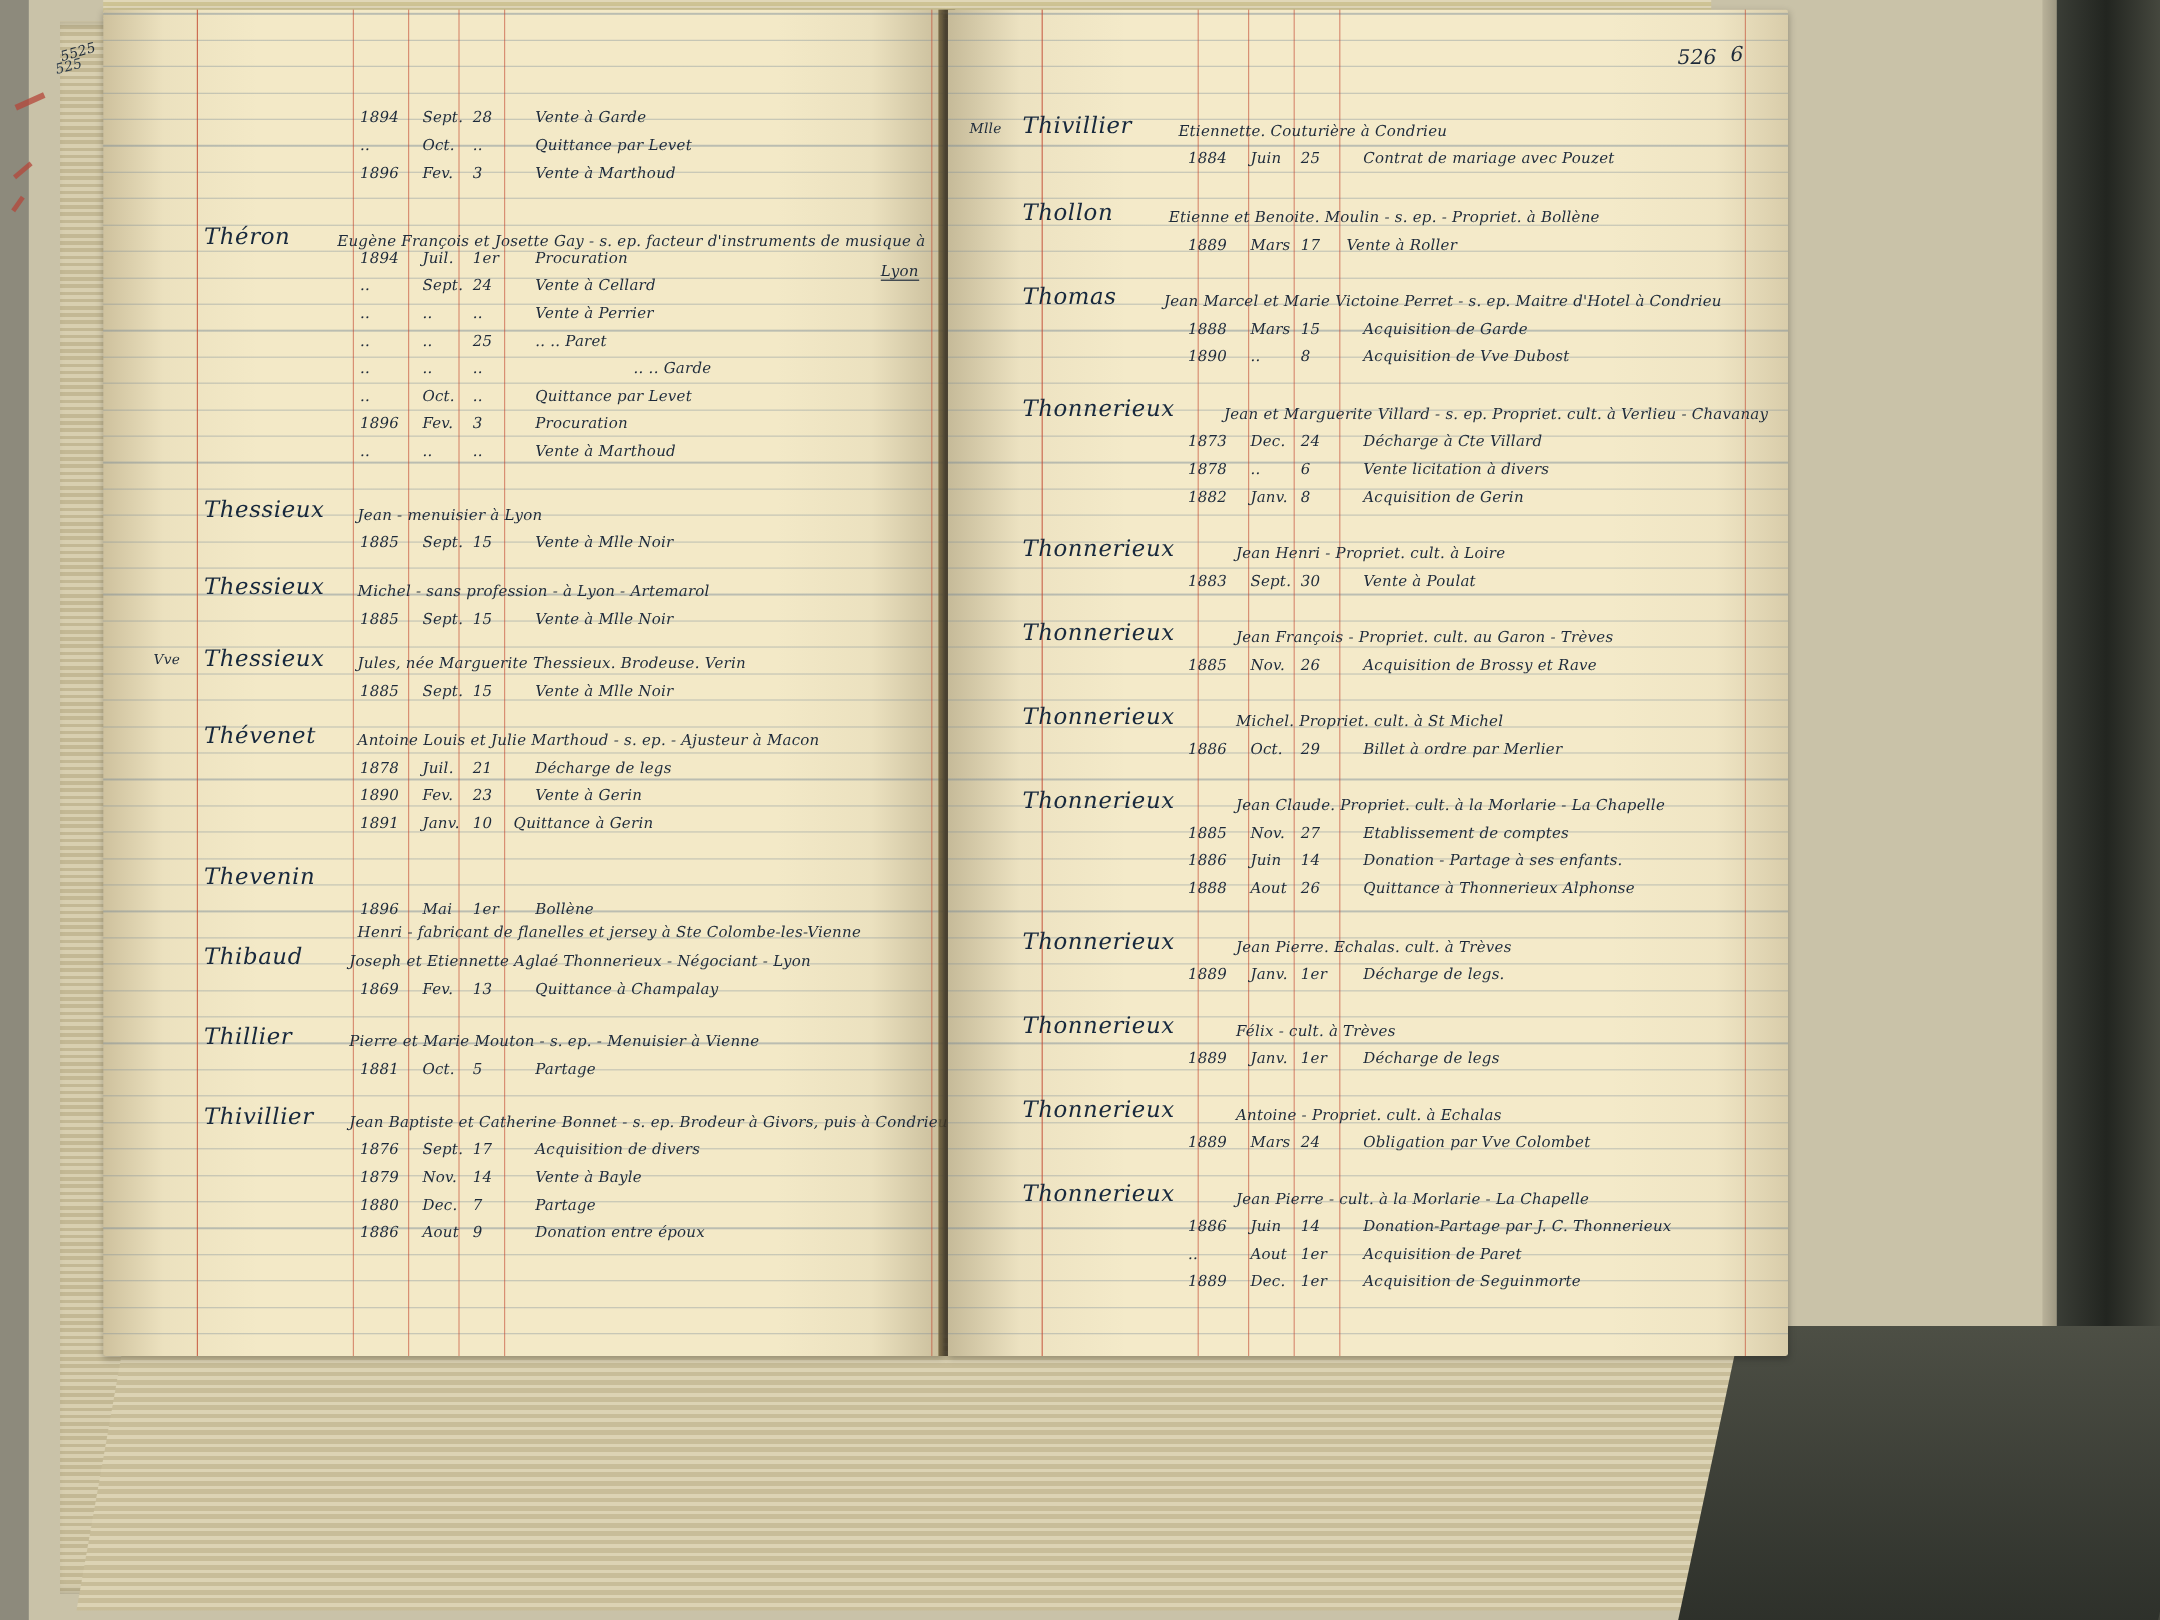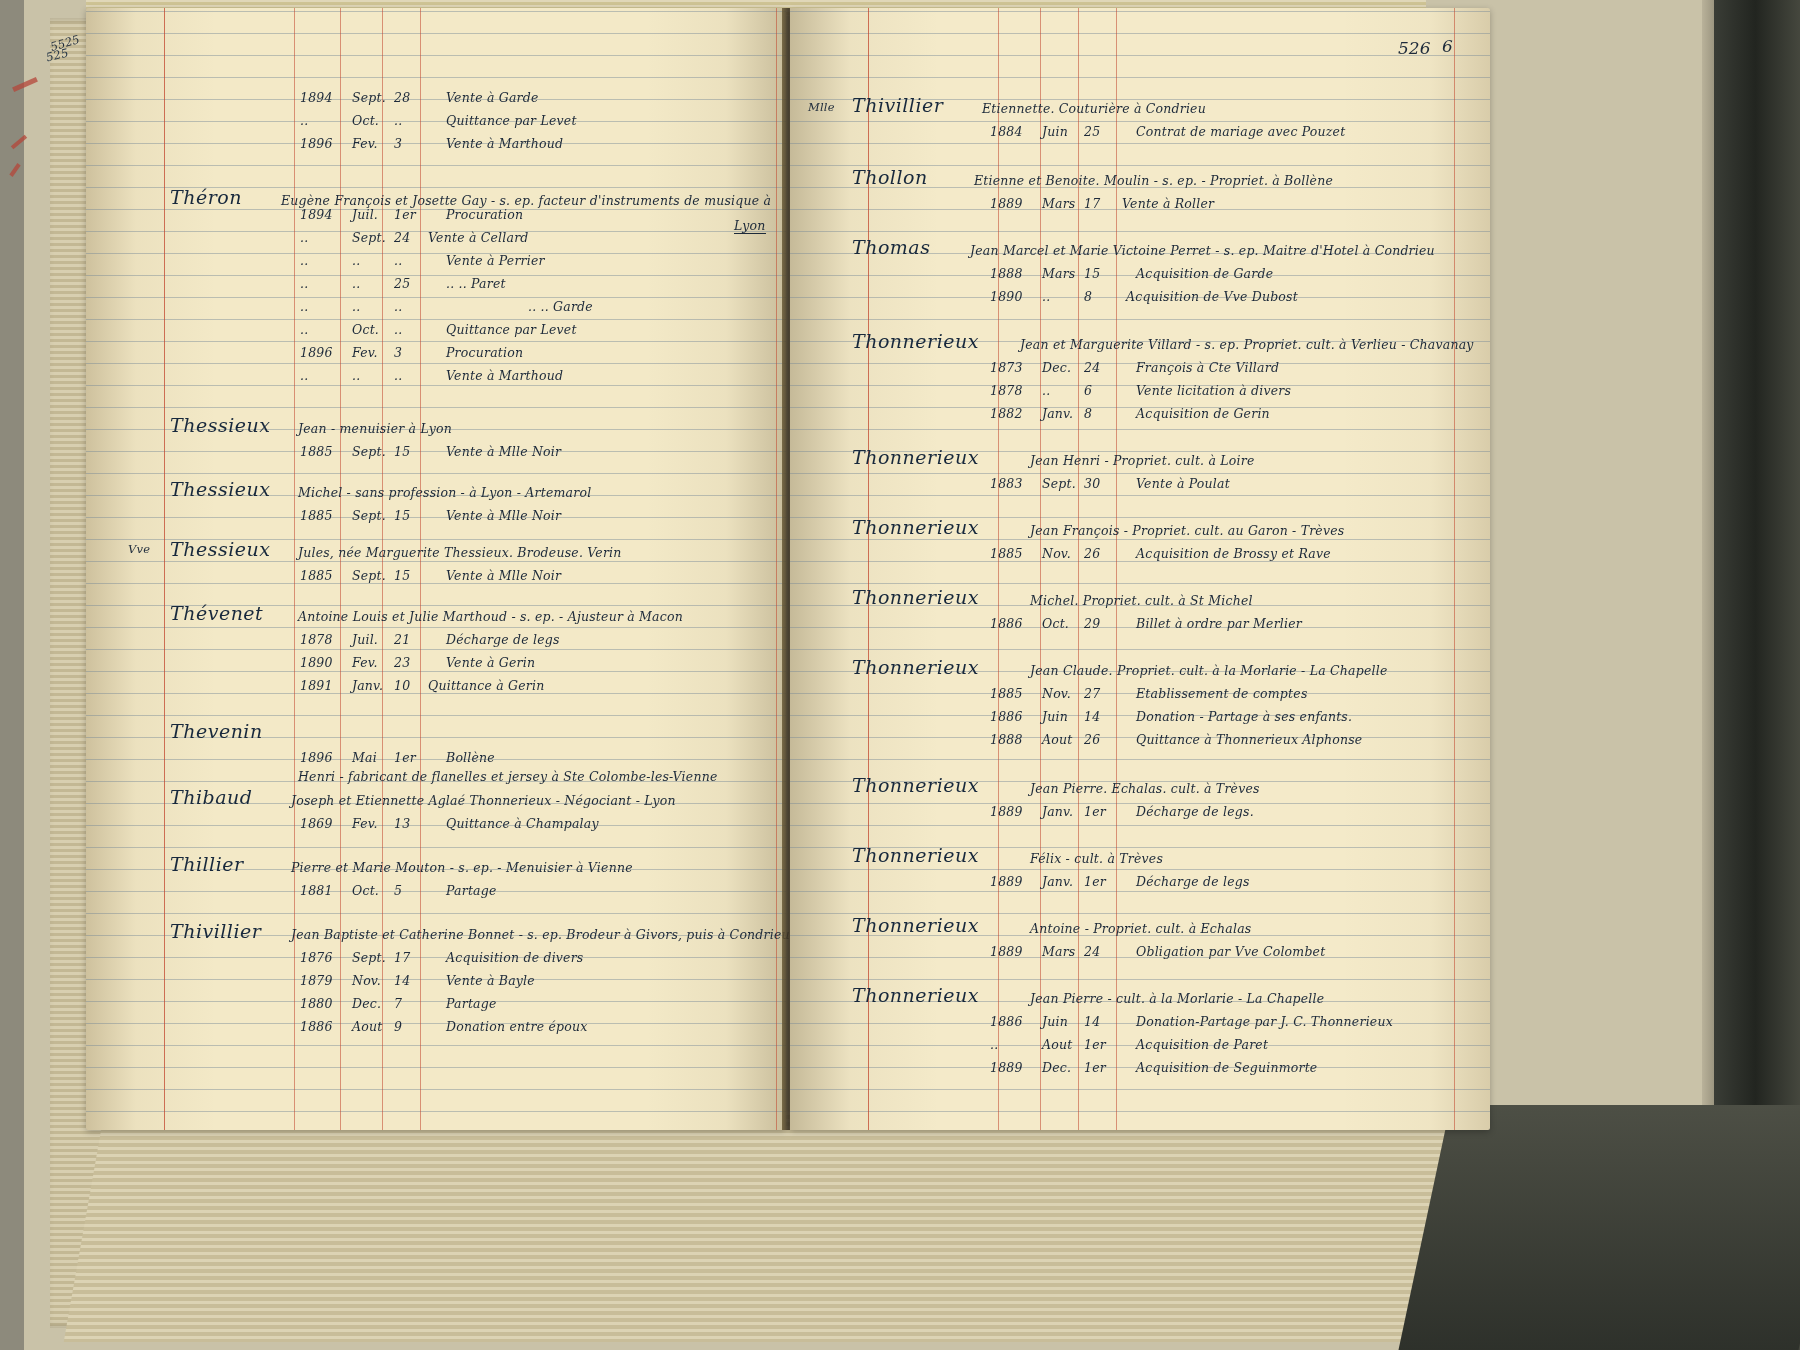--- a/index.html
+++ b/index.html
@@ -169,21 +169,21 @@
       <div class="row" style="left:214px;top:199px">
         <span class="hw col-date" style="position:relative">1894</span>
         <span class="hw col-mon" style="position:relative">Juil.</span>
         <span class="hw col-day" style="position:relative">1er</span>
         <span class="hw col-txt" style="position:relative;margin-left:18px">Procuration</span>
       </div>
       <div class="row" style="left:214px;top:222px">
         <span class="hw col-date" style="position:relative">..</span>
         <span class="hw col-mon" style="position:relative">Sept.</span>
         <span class="hw col-day" style="position:relative">24</span>
-        <span class="hw col-txt" style="position:relative;">Vente à Cellard</span>
+        <span class="hw col-txt" style="position:relative;margin-left:18px">Vente à Cellard</span>
       </div>
       <div class="row" style="left:214px;top:245px">
         <span class="hw col-date" style="position:relative">..</span>
         <span class="hw col-mon" style="position:relative">..</span>
         <span class="hw col-day" style="position:relative">..</span>
         <span class="hw col-txt" style="position:relative;margin-left:18px">Vente à Perrier</span>
       </div>
       <div class="row" style="left:214px;top:268px">
         <span class="hw col-date" style="position:relative">..</span>
         <span class="hw col-mon" style="position:relative">..</span>
@@ -357,30 +357,30 @@
       <div class="row" style="left:200px;top:258px">
         <span class="hw col-date" style="position:relative">1888</span>
         <span class="hw col-mon" style="position:relative">Mars</span>
         <span class="hw col-day" style="position:relative">15</span>
         <span class="hw col-txt" style="position:relative;margin-left:18px">Acquisition de Garde</span>
       </div>
       <div class="row" style="left:200px;top:281px">
         <span class="hw col-date" style="position:relative">1890</span>
         <span class="hw col-mon" style="position:relative">..</span>
         <span class="hw col-day" style="position:relative">8</span>
-        <span class="hw col-txt" style="position:relative;margin-left:8px">Acquisition de Vve Dubost</span>
+        <span class="hw col-txt" style="position:relative;margin-left:18px">Acquisition de Vve Dubost</span>
       </div>
 
       <span class="hw name" style="left:62px;top:322px">Thonnerieux</span>
       <span class="hw" style="left:230px;top:329px">Jean et Marguerite Villard - s. ep. Propriet. cult. à Verlieu - Chavanay</span>
       <div class="row" style="left:200px;top:352px">
         <span class="hw col-date" style="position:relative">1873</span>
         <span class="hw col-mon" style="position:relative">Dec.</span>
         <span class="hw col-day" style="position:relative">24</span>
-        <span class="hw col-txt" style="position:relative;margin-left:18px">François à Cte Villard</span>
+        <span class="hw col-txt" style="position:relative;margin-left:18px">Décharge à Cte Villard</span>
       </div>
       <div class="row" style="left:200px;top:375px">
         <span class="hw col-date" style="position:relative">1878</span>
         <span class="hw col-mon" style="position:relative">..</span>
         <span class="hw col-day" style="position:relative">6</span>
         <span class="hw col-txt" style="position:relative;margin-left:18px">Vente licitation à divers</span>
       </div>
       <div class="row" style="left:200px;top:398px">
         <span class="hw col-date" style="position:relative">1882</span>
         <span class="hw col-mon" style="position:relative">Janv.</span>

